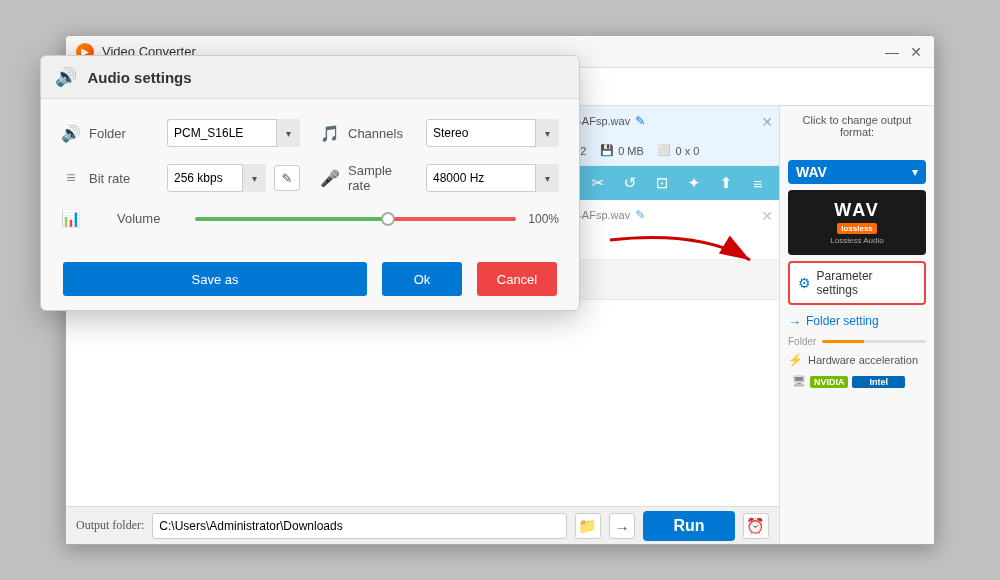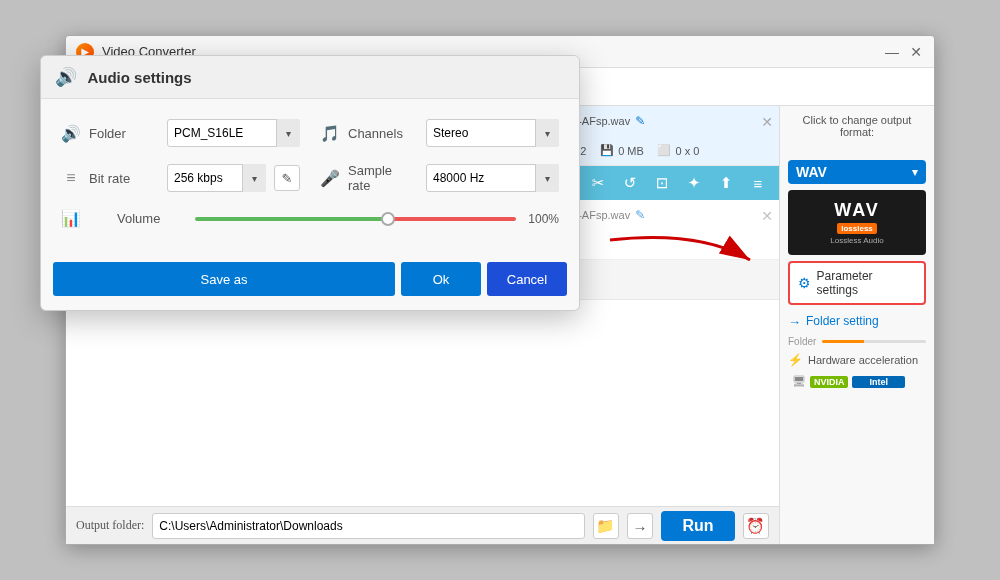--- a/index.html
+++ b/index.html
@@ -470,22 +470,22 @@
       width: 14px;
       height: 14px;
       background: #fff;
       border: 2px solid #aaa;
       border-radius: 50%;
       cursor: pointer;
     }
     .volume-pct { font-size: 12px; color: #555; width: 35px; text-align: right; }
     .dialog-footer {
       display: flex;
-      padding: 8px 12px 14px;
-      gap: 6px;
+      padding: 8px 22px 14px;
+      gap: 15px;
     }
     .btn-save-as {
       flex: 1;
       height: 34px;
       background: #0078d4;
       color: #fff;
       border: none;
       border-radius: 3px;
       font-size: 13px;
       cursor: pointer;
@@ -496,21 +496,21 @@
       background: #0078d4;
       color: #fff;
       border: none;
       border-radius: 3px;
       font-size: 13px;
       cursor: pointer;
     }
     .btn-cancel {
       width: 80px;
       height: 34px;
-      background: #1d4ed8;
+      background: #ef4444;
       color: #fff;
       border: none;
       border-radius: 3px;
       font-size: 13px;
       cursor: pointer;
     }
     .bottom-bar {
       background: #f0f0f0;
       border-top: 1px solid #ddd;
       height: 38px;
@@ -540,21 +540,21 @@
       justify-content: center;
       cursor: pointer;
       font-size: 15px;
       color: #555;
     }
     .run-btn {
       background: #0078d4;
       color: #fff;
       border: none;
       border-radius: 4px;
-      width: 74px;
+      width: 92px;
       height: 30px;
       font-size: 16px;
       font-weight: bold;
       cursor: pointer;
     }
     .alarm-btn {
       width: 26px;
       height: 26px;
       background: #fff;
       border: 1px solid #ccc;

